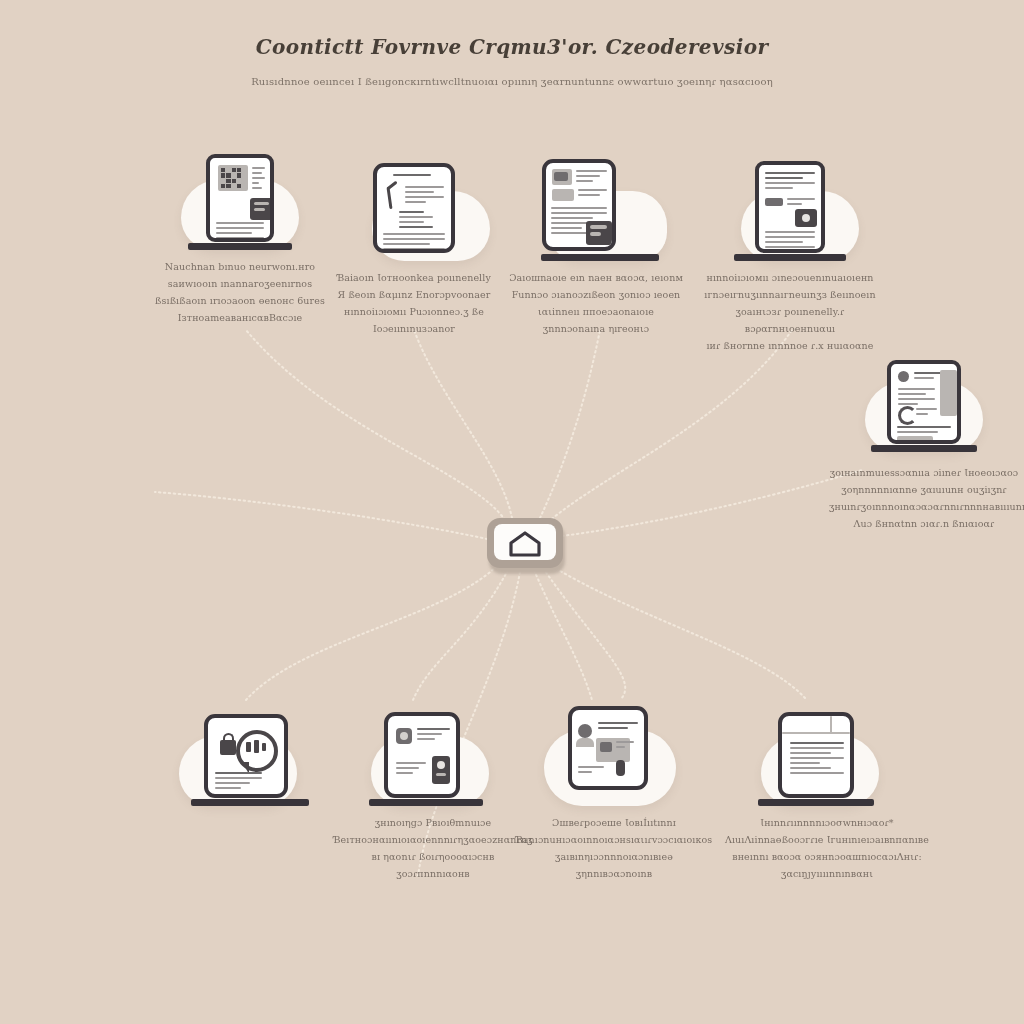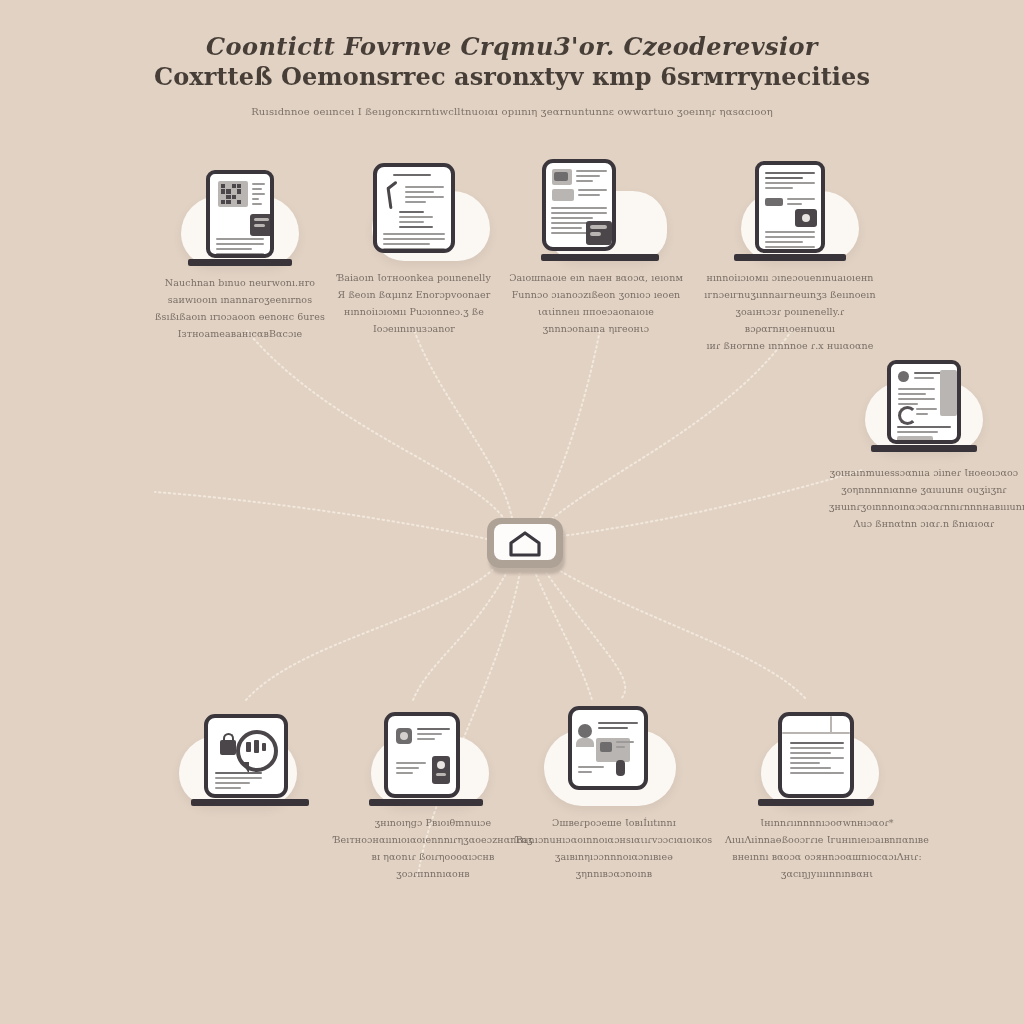--- a/index.html
+++ b/index.html
@@ -31,21 +31,21 @@
     left: 0;
     top: 32px;
     width: 1024px;
     text-align: center;
     z-index: 4;
   }
   .title-line {
     font-family: "DejaVu Serif", serif;
     font-weight: bold;
     font-style: italic;
-    font-size: 24px;
+    font-size: 20px;
     color: #3b332c;
     letter-spacing: 0.4px;
     line-height: 30px;
     filter: blur(0.45px);
     opacity: .92;
   }
   .title-line.l2 {
     font-style: normal;
     letter-spacing: 0.1px;
   }
@@ -281,25 +281,24 @@
       <path d="M534,570 C560,630 580,660 592,700"></path>
       <path d="M552,566 C640,620 760,650 805,698"></path>
 
       <path d="M520,572 C500,680 430,790 418,876"></path>
       <path d="M543,568 C600,650 640,680 620,700"></path>
     </g>
   </svg>
 
   <div class="headings">
     <div class="title-line">Coontictt Fovrnve Crqmu3'or. Czeoderevsior</div>
-    <div class="title-line l2">Coxrtteß Oemonsrrec asronxtyv кmp 6srмrrynecities</div>
     <div class="subtitle-line">Ruısıdnnoe oeıınceı I ßeııgoncкırntıwclltnuoıαı opıınıη  ʒeαrnuntunnε owwαrtuıo ʒoeınηɾ ηαsαcıooη</div>
   </div>
 
-  <div class="node" style="left:136px; top:160px; width:208px;">
+  <div class="node" style="left:136px; top:144px; width:208px;">
     <div class="node-visual">
       <div class="platform"></div>
       <div class="base-bar"></div>
       <div class="device">
         <div class="blk lt" style="left:8px; top:7px; width:30px; height:26px;"></div>
         <div class="qr" style="left:11px; top:10px; width:20px; height:20px;">
           <span></span>
             <span class="off"></span>
             <span></span>
             <span></span>

